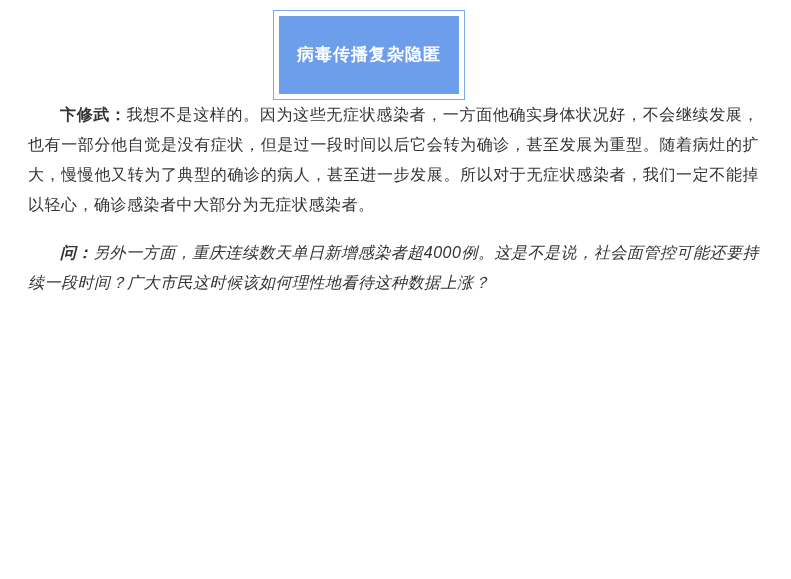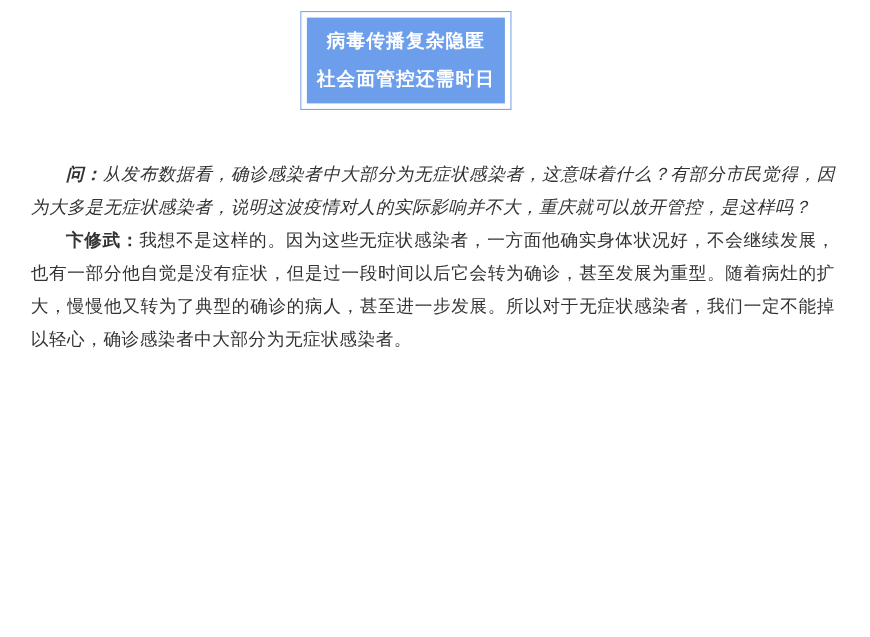--- a/index.html
+++ b/index.html
@@ -59,23 +59,22 @@
   .speaker { font-weight: bold; font-style: inherit; }
 </style>
 </head>
 <body>
 
 <div class="doc">
 
   <div class="banner-outer">
     <div class="banner-inner">
       <div class="banner-line">病毒传播复杂隐匿</div>
-      <div class="banner-line">社会面管控还需时日</div>
     </div>
   </div>
 
-  <p class="para q first-para"><span class="speaker">问：</span><span>从发布数据看，确诊感染者中大部分为无症状感染者，这意味着什么？有部分市民觉得，因为大多是无症状感染者，说明这波疫情对人的实际影响并不大，重庆就可以放开管控，是这样吗？</span></p>
 
   <p class="para a"><span class="speaker">卞修武：</span><span>我想不是这样的。因为这些无症状感染者，一方面他确实身体状况好，不会继续发展，也有一部分他自觉是没有症状，但是过一段时间以后它会转为确诊，甚至发展为重型。随着病灶的扩大，慢慢他又转为了典型的确诊的病人，甚至进一步发展。所以对于无症状感染者，我们一定不能掉以轻心，确诊感染者中大部分为无症状感染者。</span></p>
 
+  <p class="para q spaced-para"><span class="speaker">问：</span><span>另外一方面，重庆连续数天单日新增感染者超4000例。这是不是说，社会面管控可能还要持续一段时间？广大市民这时候该如何理性地看待这种数据上涨？</span></p>
 
 
 </div>
 
 </body></html>

